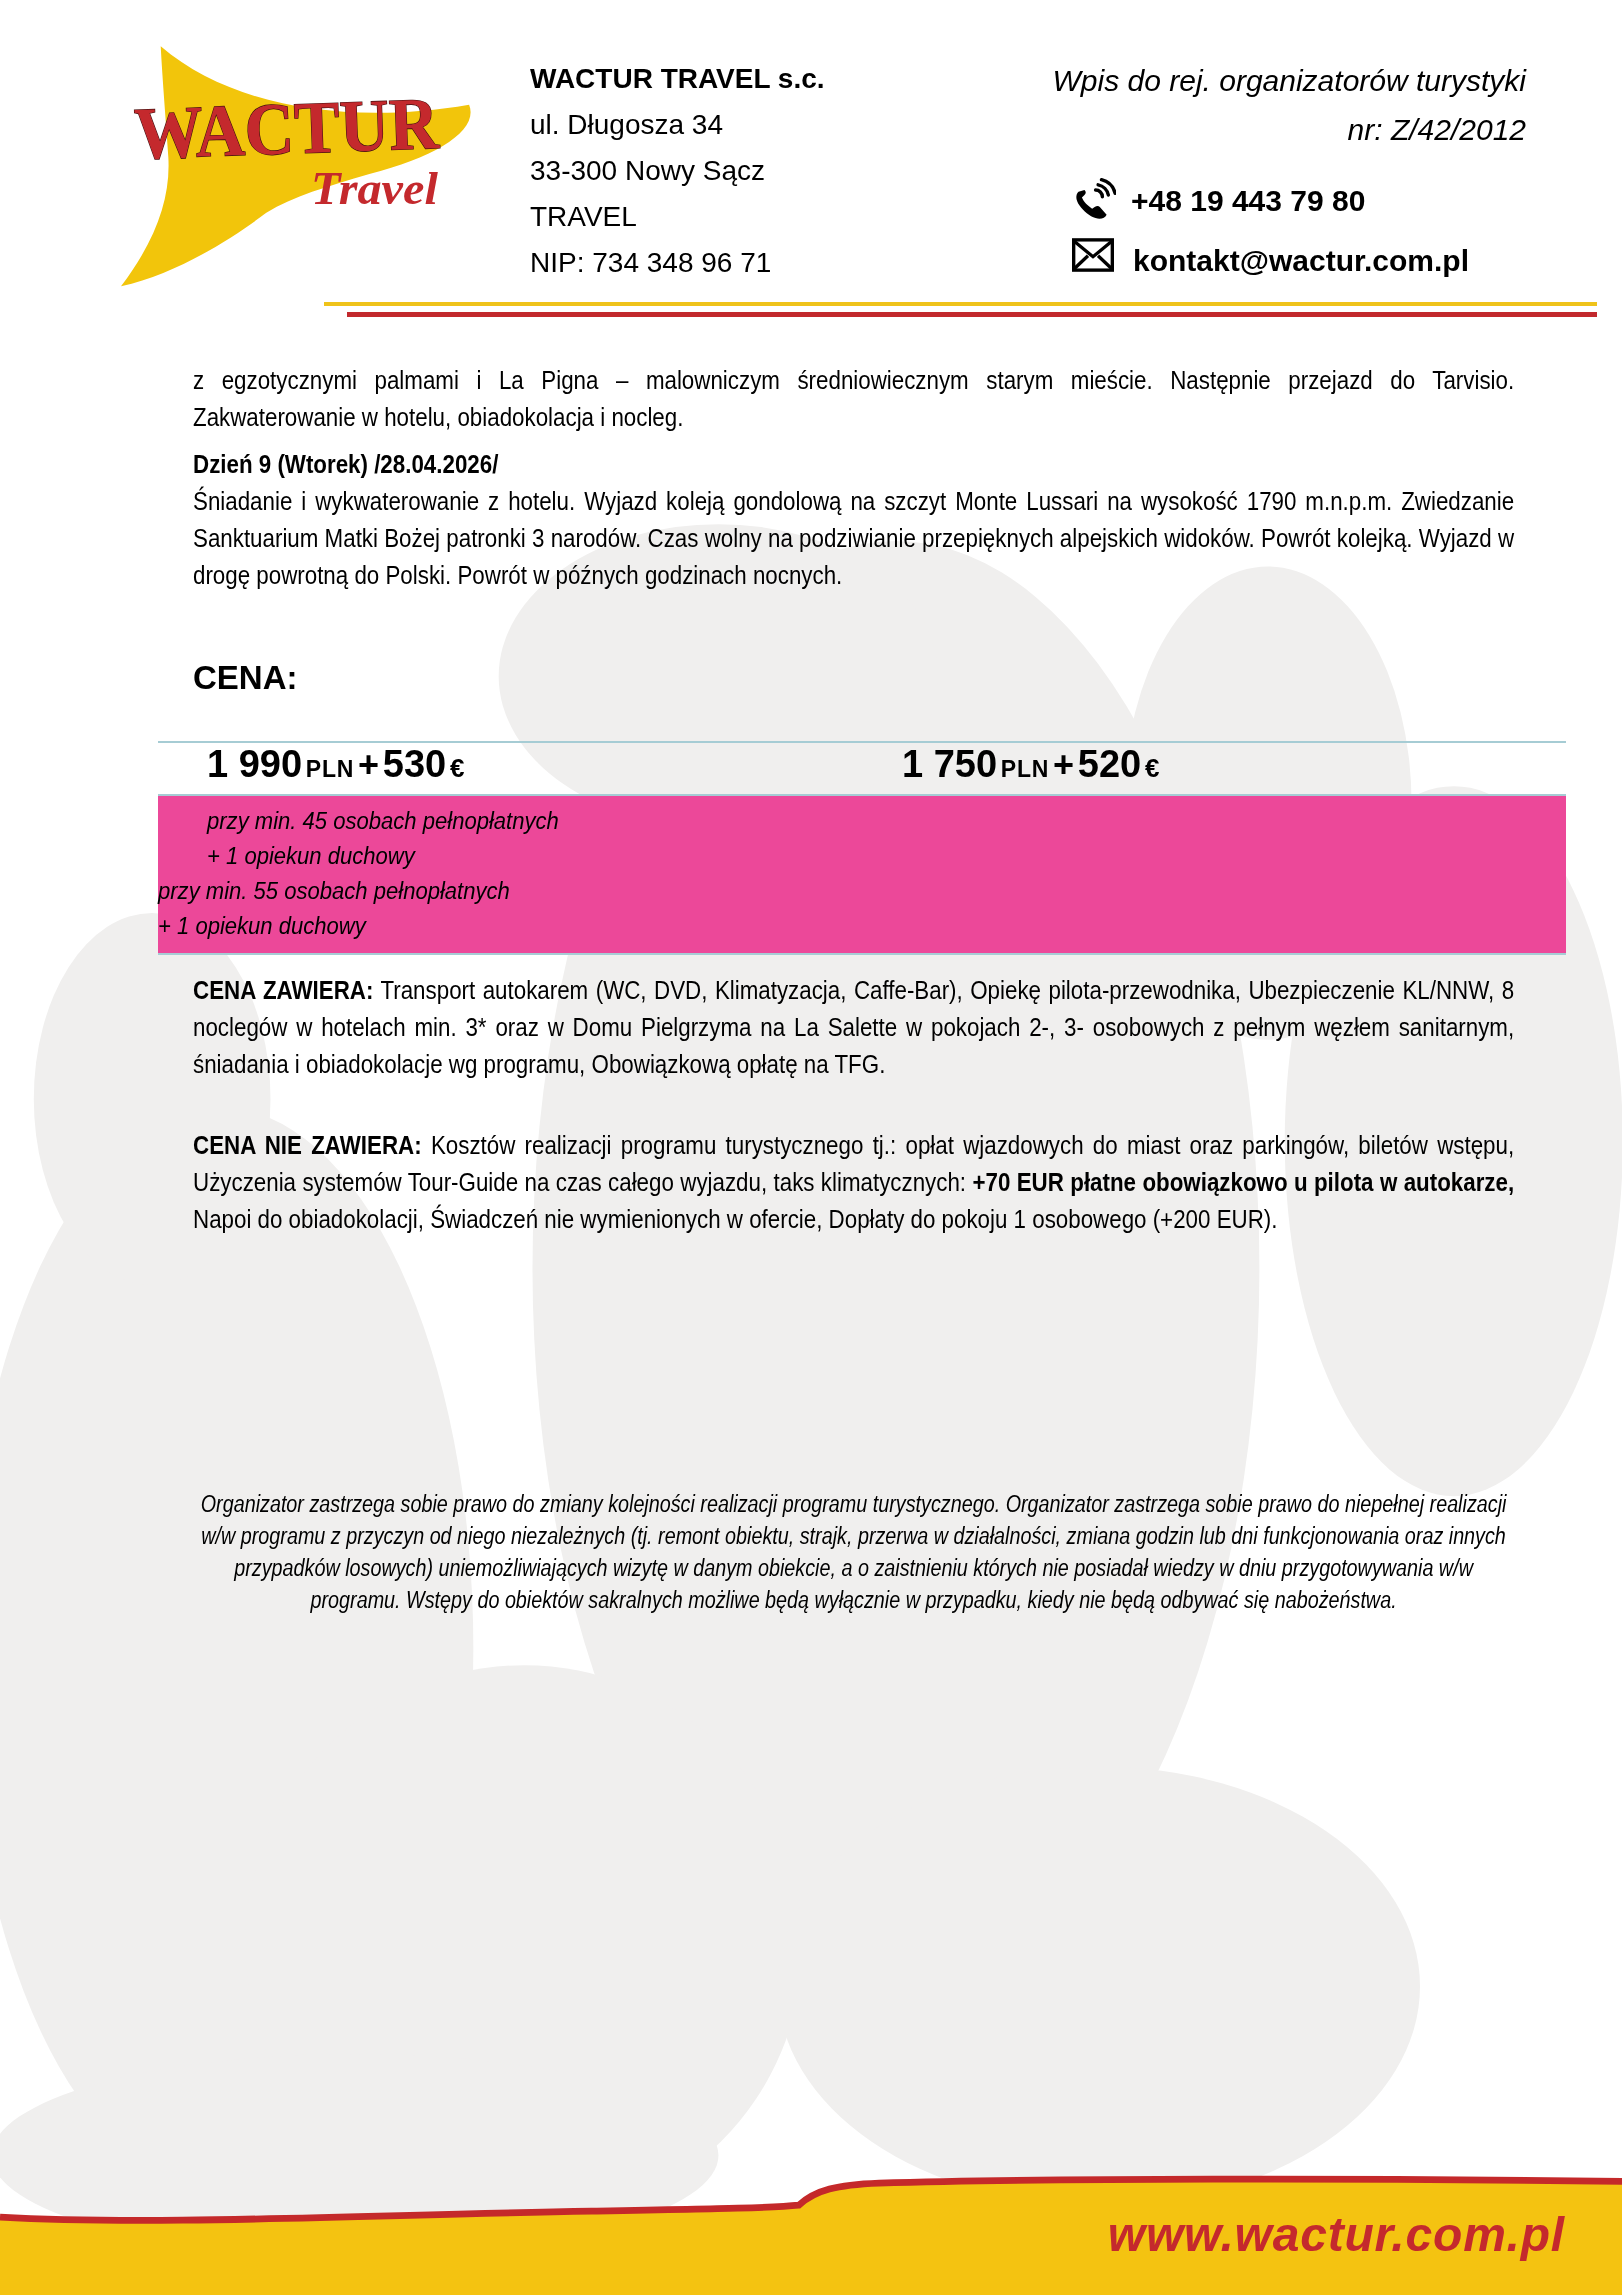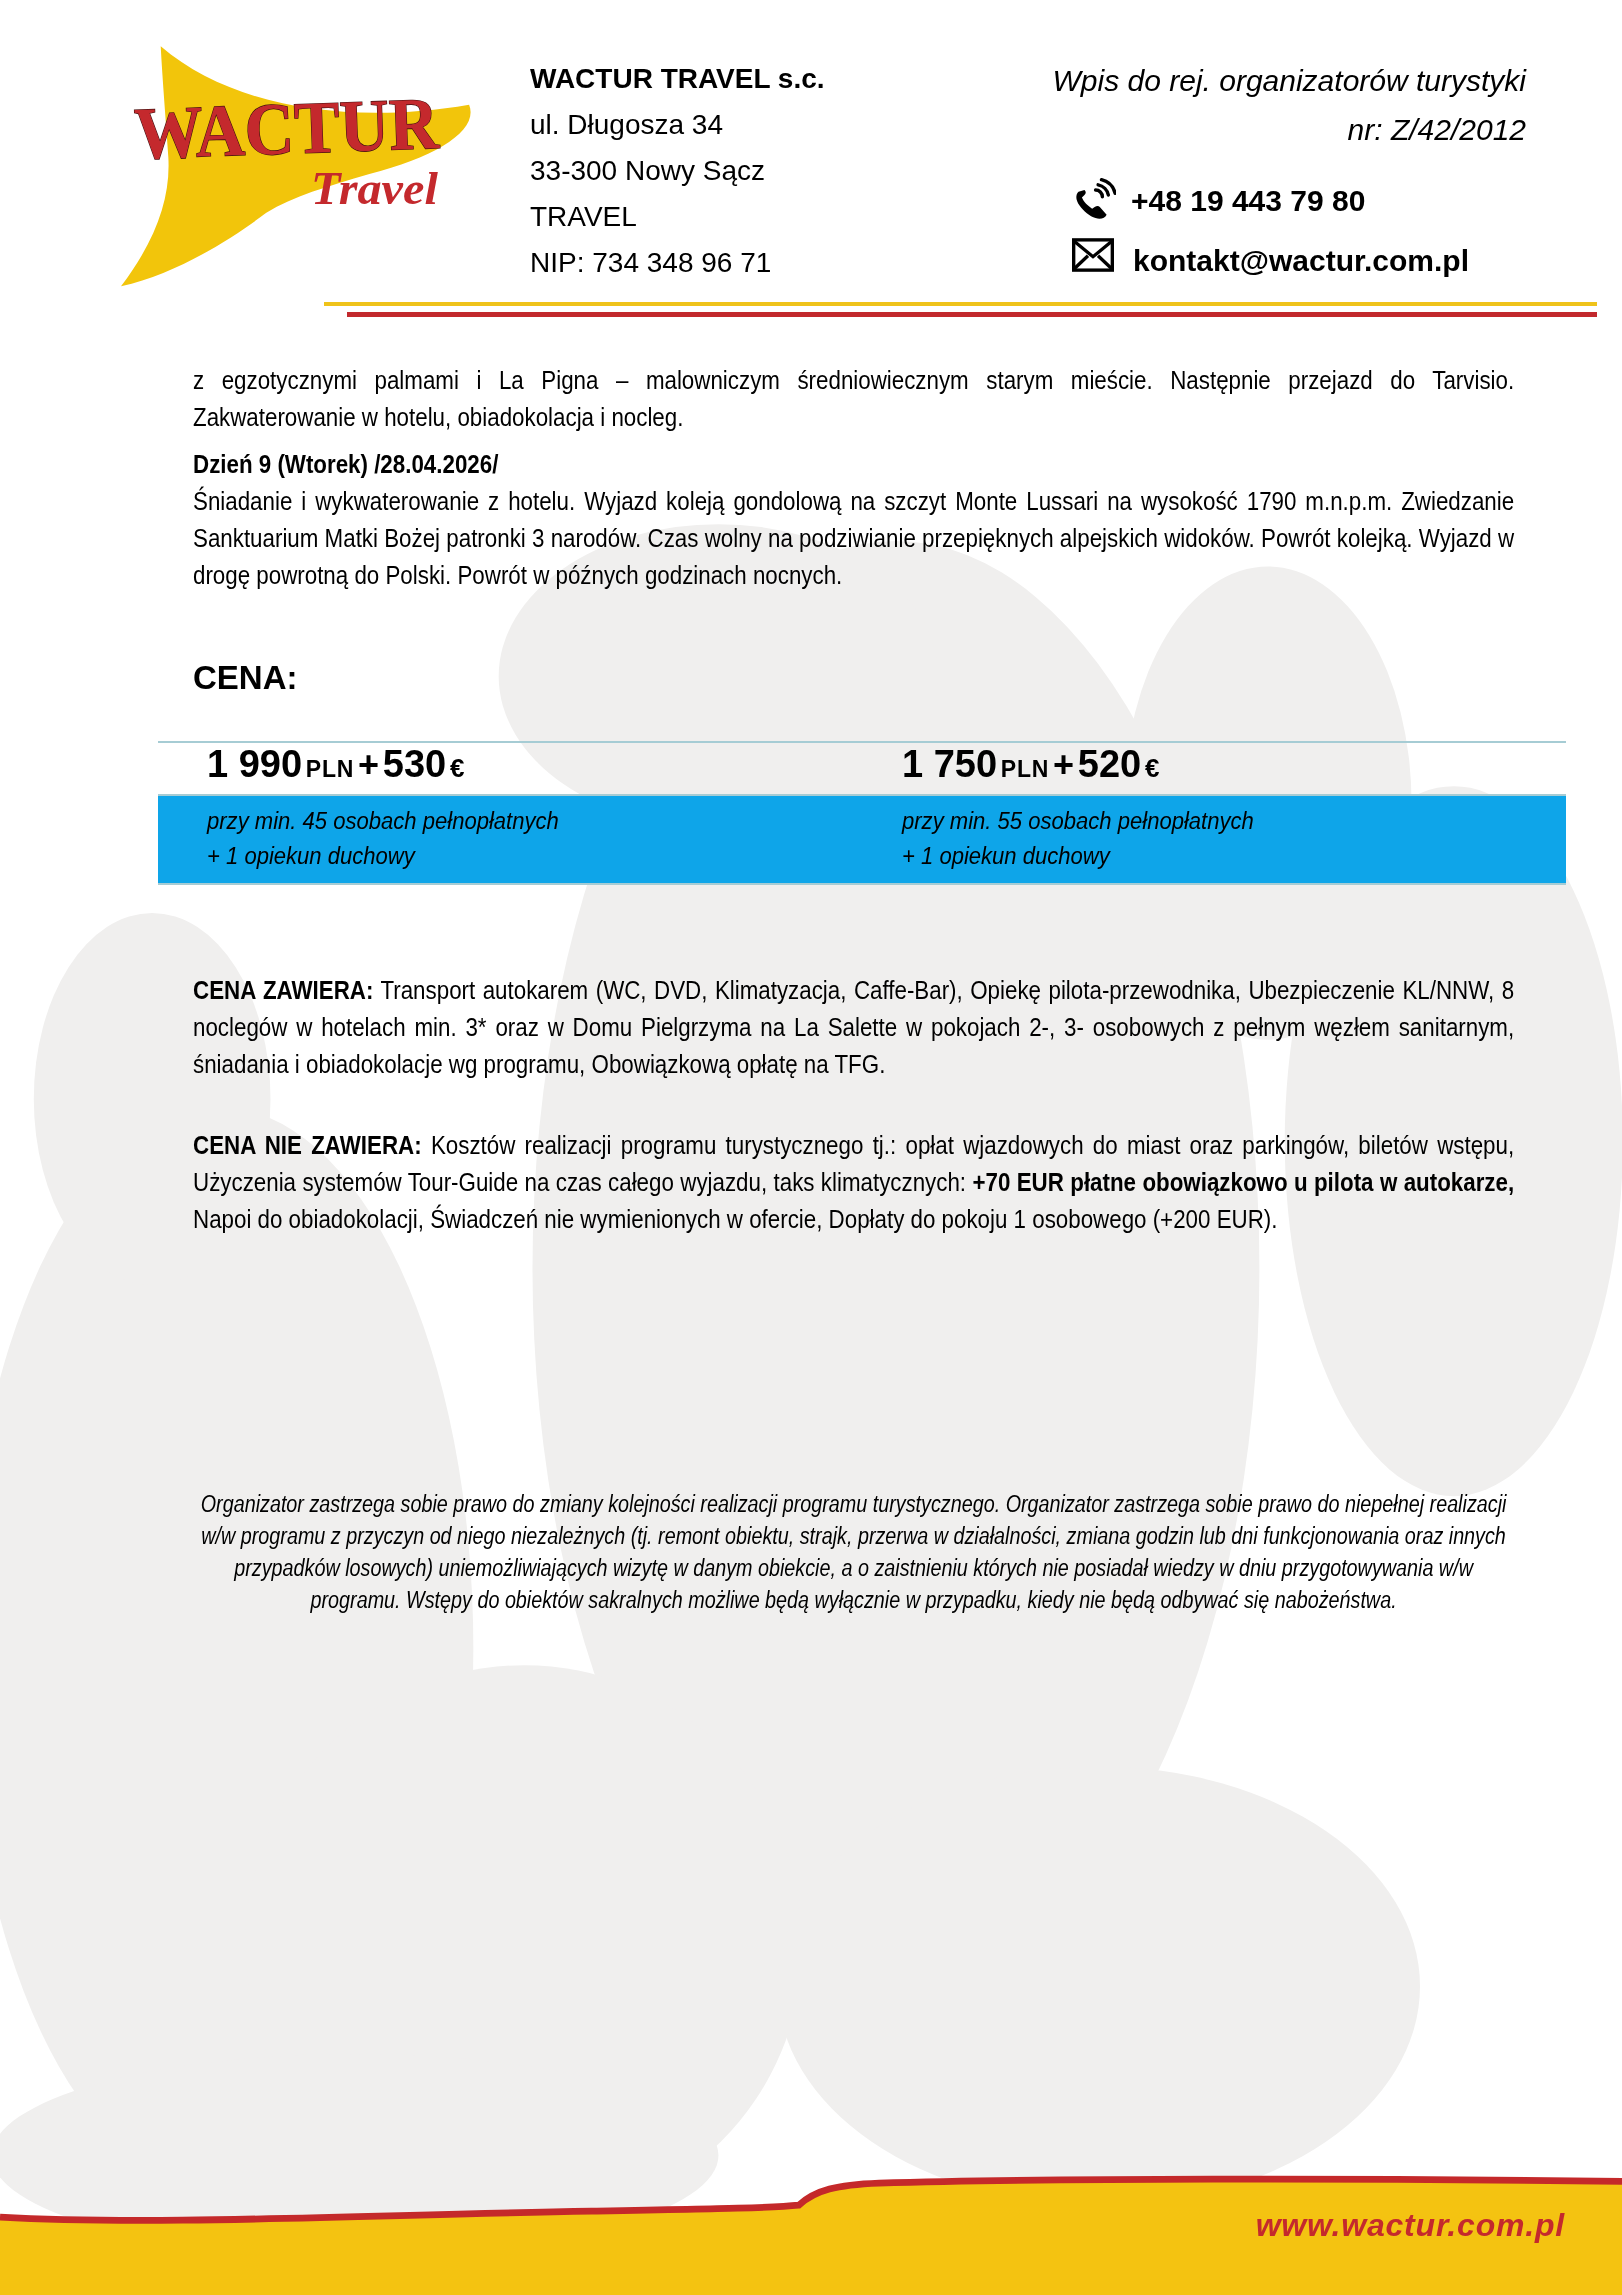--- a/index.html
+++ b/index.html
@@ -27,38 +27,38 @@
   .cond{width:1538px; transform:scaleX(0.859); transform-origin:0 0;}
   .para{left:193px; font-size:26px; line-height:37px; text-align:justify; z-index:1;}
   .intro{top:362px;}
   .day-head{top:446px; font-weight:bold; text-align:left;}
   .day-para{top:483px;}
   .cena-head{left:193px; top:659px; font-size:33px; font-weight:bold; z-index:1;}
   
   .price-table{left:158px; top:741px; width:1408px; z-index:1;
     border-top:2.5px solid #a6ccd4; border-bottom:2.5px solid #a6ccd4;}
   .price-row{display:flex; height:51px; align-items:flex-start; background:transparent;}
-  .cond-row{display:flex; background:#0ea5e9; border-top:2.5px solid #a6ccd4; padding:6.8px 0 10px 0;}
+  .cond-row{display:flex; background:#ec4899; border-top:2.5px solid #a6ccd4; padding:6.8px 0 10px 0;flex-direction:column;}
   .pcol1{width:744px; padding-left:49px; box-sizing:border-box;}
   .pcol2{flex:1; padding-left:0px;}
   .price-line{white-space:nowrap; font-weight:bold;}
   .amt{font-size:38px;}
   .curpln{font-size:23px; letter-spacing:0.8px;}
   .plus{font-size:36px;}
   .cureur{font-size:26px;}
   .cond-text{font-style:italic; font-size:24.5px; line-height:35px; transform:scaleX(0.9); transform-origin:0 0; white-space:nowrap;}
   
   .includes{top:972px;}
   .excludes{top:1127px;}
   .lead-bold{font-weight:bold;}
   
   .disclaimer{left:193px; top:1488px; font-size:23px; line-height:32px; font-style:italic; text-align:center; z-index:1;}
   
   .footer-svg{left:0; top:2156px; width:1622px; height:140px; z-index:3;}
-  .footer-site{right:57px; top:2207px; font-size:32px; font-weight:bold; font-style:italic;
+  .footer-site{right:57px; top:2207px; font-size:48px; font-weight:bold; font-style:italic;
     color:#c4292d; z-index:4; letter-spacing:0.8px;}
 </style>
 </head>
 <body>
 
 <div class="page">
 
   <svg class="watermark" viewBox="0 0 1919 2715" aria-hidden="true">
     <g fill="#f0efee">
       <ellipse cx="1060" cy="1500" rx="430" ry="860"></ellipse>

